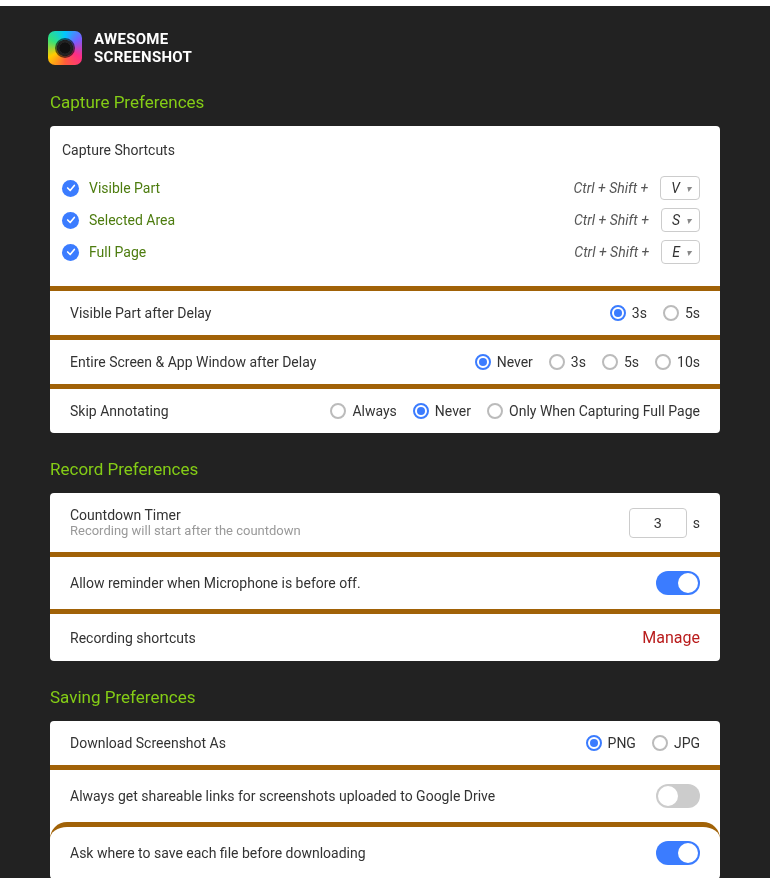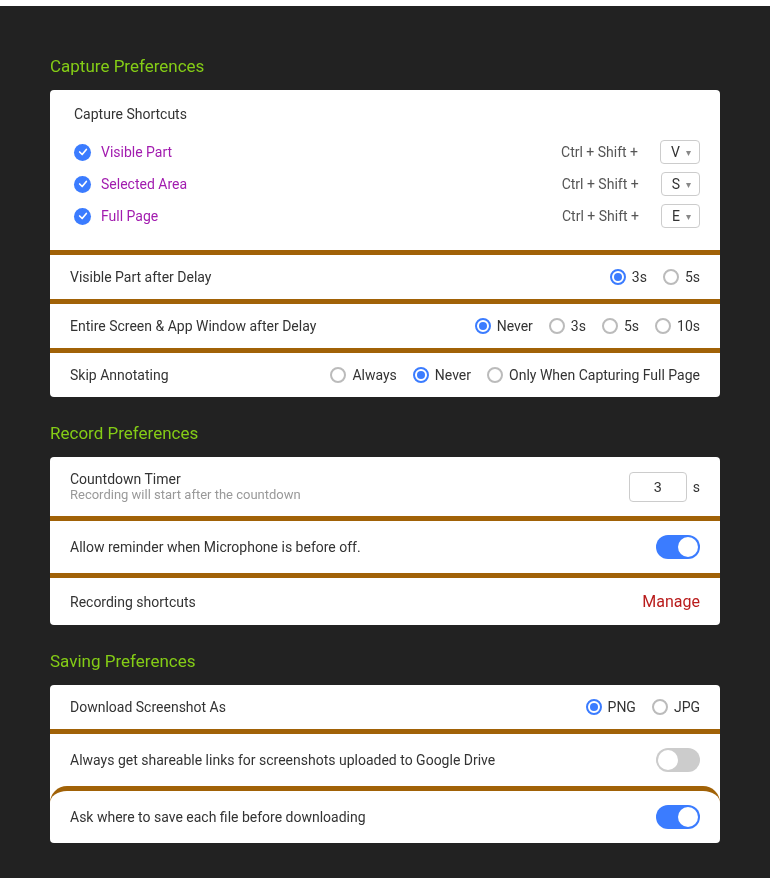--- a/index.html
+++ b/index.html
@@ -13,31 +13,31 @@
   .page { padding: 24px 50px 0 50px; }
   .brand { display: flex; align-items: center; gap: 12px; margin-bottom: 22px; margin-left: -2px; }
   .brand-text { color: #fff; font-weight: 700; font-size: 15px; line-height: 1.2; letter-spacing: 0.3px; }
   .section-title { color: #84cc16; font-size: 17px; font-weight: 400; margin: 26px 0 14px 0; }
   .card { background: #fff; border-radius: 4px; overflow: hidden; }
   .row { display: flex; align-items: center; justify-content: space-between; padding: 14px 20px; border-top: 5px solid #a16207; }
   .row:first-child { border-top: none; }
   .row-col { display: flex; flex-direction: column; gap: 0; }
   .row-label { font-size: 14px; color: #333; }
   .row-sub { font-size: 13px; color: #999; }
-  .shortcuts-block { padding: 16px 20px 18px 24px; }
+  .shortcuts-block { padding: 16px 20px 18px 12px; }
   .shortcuts-title { font-size: 14px; color: #333; margin-bottom: 14px; }
   .shortcut-row { display: flex; align-items: center; justify-content: space-between; height: 32px; }
   .shortcut-left { display: flex; align-items: center; gap: 10px; }
   .check-icon {
     width: 17px; height: 17px; border-radius: 50%; background: #3b7cff;
     display: inline-flex; align-items: center; justify-content: center; flex-shrink: 0;
   }
   .check-icon svg { width: 10px; height: 10px; }
-  .shortcut-name { font-size: 14px; color: #a21caf; }
-  .shortcut-right { display: flex; align-items: center; gap: 22px; font-size: 14px; color: #555; }
+  .shortcut-name { font-size: 14px; color: #4d7c0f; }
+  .shortcut-right { display: flex; align-items: center; gap: 12px; font-size: 14px; color: #555; font-style: italic; }
   .key-select {
     display: inline-flex; align-items: center; gap: 6px;
     border: 1px solid #ccc; border-radius: 4px; padding: 3px 8px 3px 10px;
     font-size: 14px; color: #333; cursor: pointer; background: #fff;
   }
   .key-select .chev { font-size: 10px; color: #888; }
   .radio-group { display: flex; align-items: center; gap: 16px; font-size: 14px; color: #333; }
   .radio-opt { display: inline-flex; align-items: center; gap: 6px; cursor: pointer; }
   .radio {
     width: 16px; height: 16px; border: 2px solid #bbb; border-radius: 50%;
@@ -73,20 +73,29 @@
     box-shadow: 0 0 0 2px rgba(0,0,0,0.6) inset;
   }
 </style>
 </head>
 <body>
 
 <div class="topstrip"></div>
 
 <div class="page">
 
+  <div class="brand">
+    <div class="brand-logo">
+      <div class="brand-logo-inner"></div>
+    </div>
+    <div class="brand-text">
+      <div>AWESOME</div>
+      <div>SCREENSHOT</div>
+    </div>
+  </div>
 
   <div class="section-title">Capture Preferences</div>
   <div class="card">
 
     <div class="shortcuts-block">
       <div class="shortcuts-title">Capture Shortcuts</div>
 
       <div class="shortcut-row">
         <div class="shortcut-left">
           <span class="check-icon">

